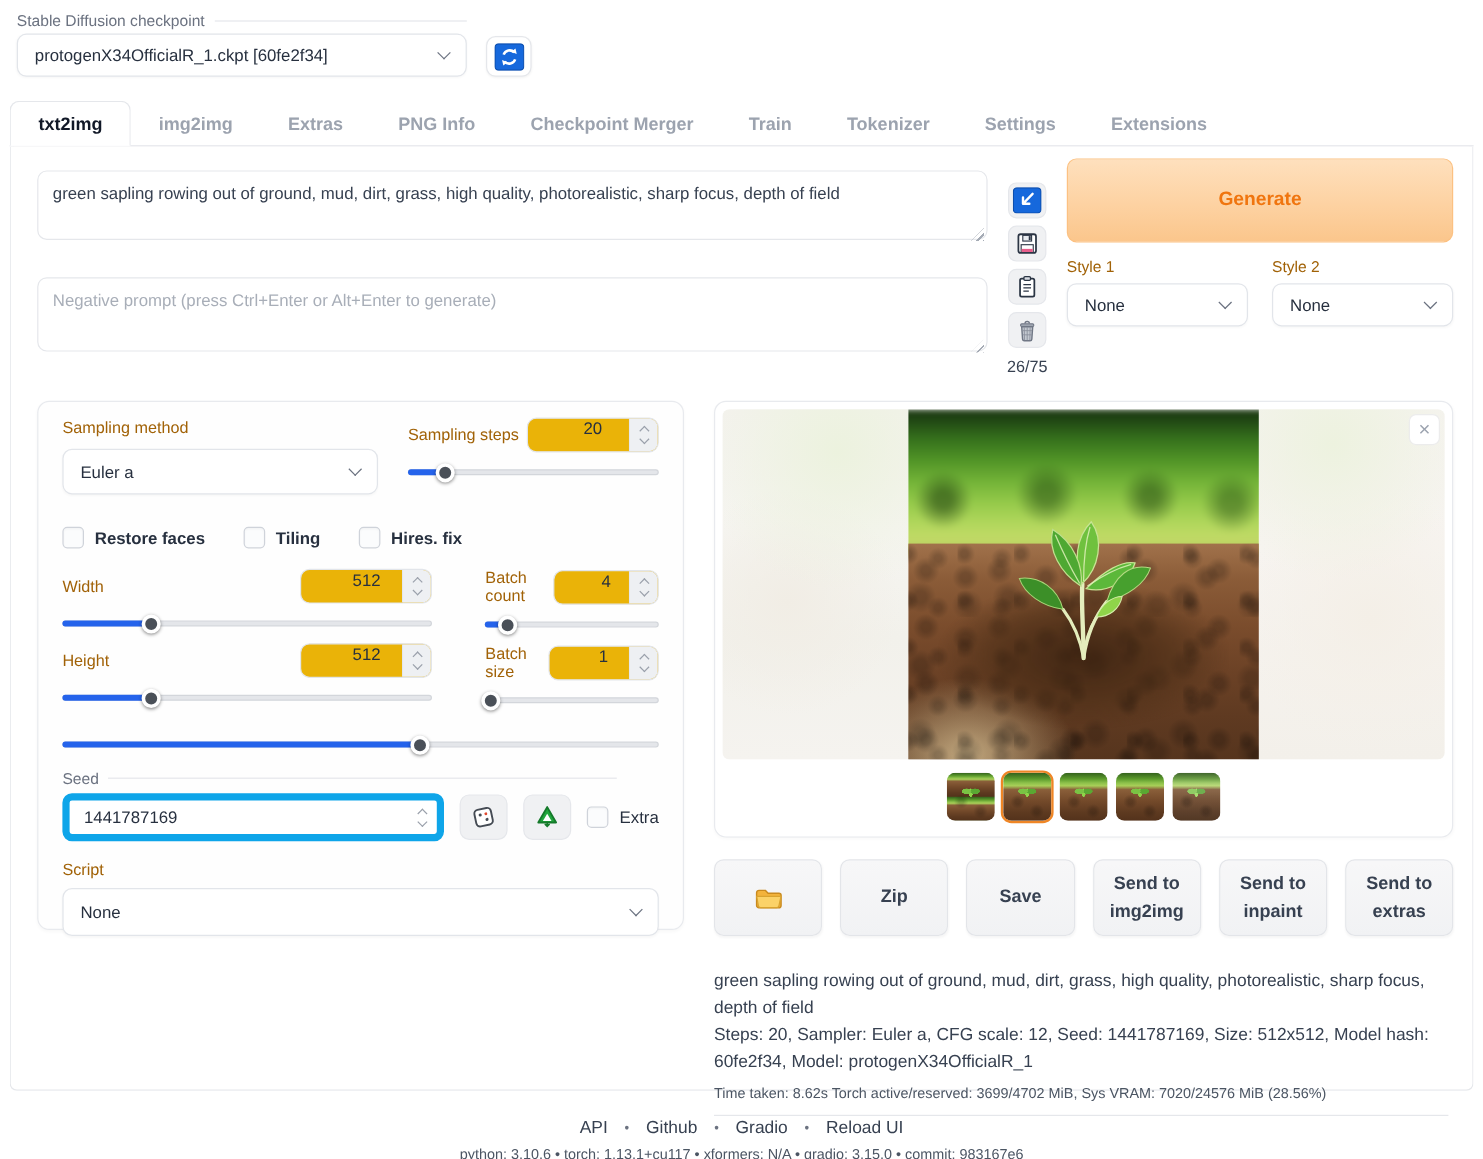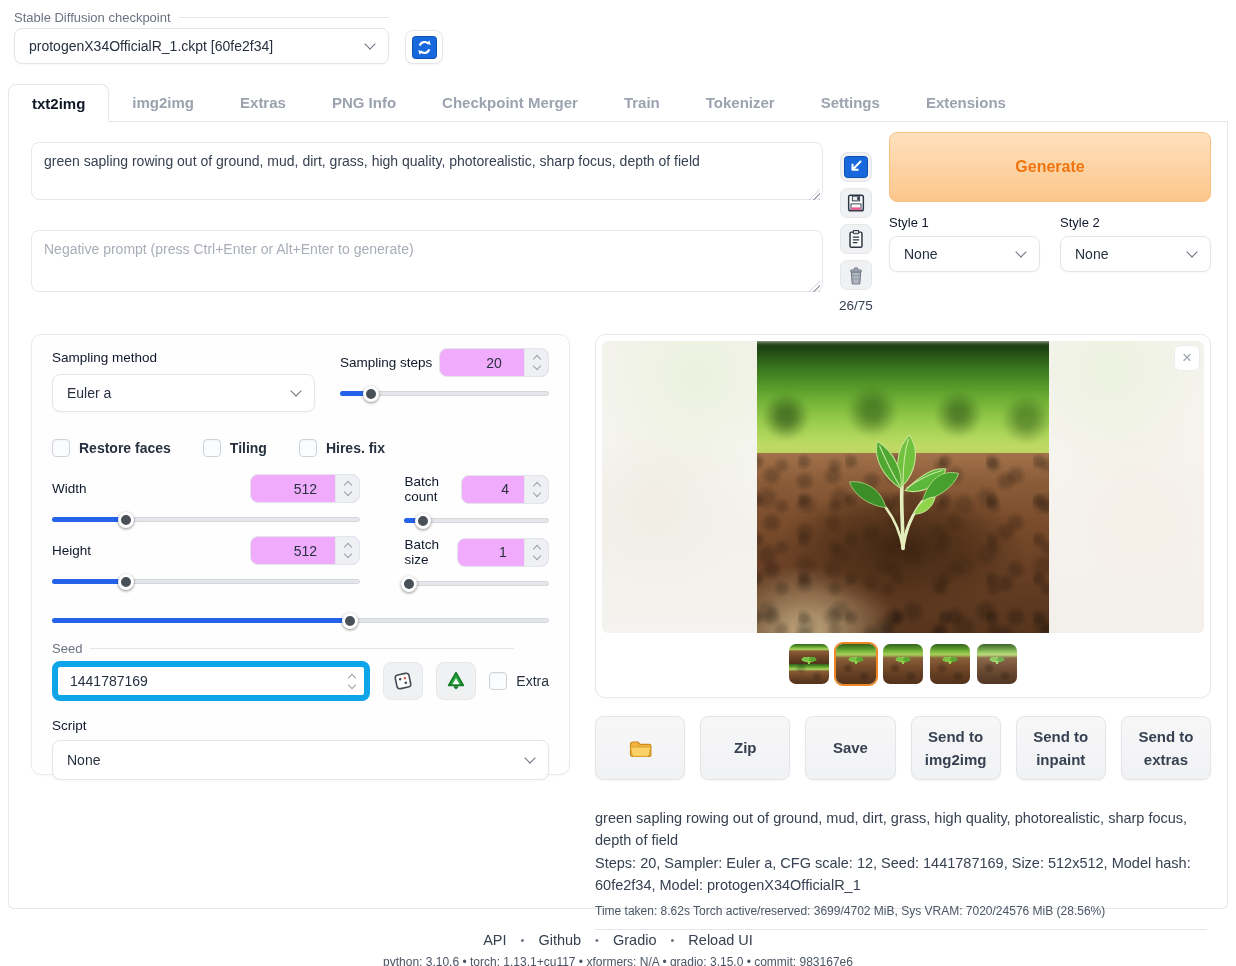--- a/index.html
+++ b/index.html
@@ -1,27 +1,27 @@
 <!DOCTYPE html>
 <html><head>
 <meta charset="utf-8">
 <style>
   * { box-sizing: border-box; margin: 0; padding: 0; }
   html,body { width:1236px; height:966px; background:#fff; overflow:hidden;
     font-family:"Liberation Sans", sans-serif; color:#1f2937; }
 
   
-  .label { font-size:13.5px; color:#0f172a; }
+  .label { font-size:13.5px; color:#a16207; }
   .chev { width:8px; height:8px; border-right:1.8px solid #6b7280; border-bottom:1.8px solid #6b7280;
     transform:rotate(45deg); margin-top:-4px; flex:none; }
   .selectbox { display:flex; align-items:center; justify-content:space-between;
     background:#fff; border:1px solid #e2e5ea; border-radius:8px; padding:0 14px;
     font-size:14px; color:#27303f; box-shadow:0 1px 2px rgba(0,0,0,.03); cursor:pointer; }
-  .numbox { position:relative; display:flex; align-items:center; justify-content:center;
-    background:#f0abfc; border:1px solid #e2e5ea; border-radius:8px; font-size:14px; color:#27303f; }
+  .numbox { position:relative; display:flex; align-items:flex-start; justify-content:center;
+    background:#eab308; border:1px solid #e2e5ea; border-radius:8px; font-size:14px; color:#27303f; }
   .spincol { position:absolute; right:0; top:0; bottom:0; width:24px; background:#eef0f3;
     border-left:1px solid #e5e7eb; border-radius:0 7px 7px 0; display:flex; flex-direction:column;
     align-items:center; justify-content:center; gap:3px; }
   .spincol.plain { background:transparent; border-left:none; }
   .sp { width:6px; height:6px; border-right:1.6px solid #9aa0ab; border-bottom:1.6px solid #9aa0ab; }
   .sp.up { transform:rotate(-135deg); } .sp.down { transform:rotate(45deg); margin-top:-2px; }
   .slider { position:relative; height:15px; }
   .slider .track { position:absolute; left:0; right:0; top:5px; height:5px; background:#e4e6ea;
     border:1px solid #d3d6db; border-radius:3px; }
   .slider .fill { position:absolute; left:0; top:5px; height:5px; background:#2563eb; border-radius:3px; }
@@ -35,21 +35,21 @@
 
   
   .ckpt-row { display:flex; align-items:flex-end; gap:16px; padding:10px 0 0 14px; }
   .ckpt-box { width:375px; }
   .ckpt-box .selectbox { height:36px; margin-top:3px; }
   .iconbtn { display:flex; align-items:center; justify-content:center; background:#fff;
     border:1px solid #e5e7eb; border-radius:8px; cursor:pointer; box-shadow:0 1px 2px rgba(0,0,0,.05); }
   .refresh-btn { width:38px; height:34px; }
 
   
-  .tabbar { display:flex; margin:20px 8px 0; border-bottom:1px solid #e5e7eb; }
+  .tabbar { display:flex; margin:20px 8px 0; border-bottom:1px solid #e5e7eb;align-items:flex-end; }
   .tab { padding:10px 23px 9px; font-size:15px; font-weight:600; color:#9ca3af; cursor:pointer; }
   .tab.active { color:#111827; background:#fff; border:1px solid #e5e7eb; border-bottom:1px solid #fff;
     border-radius:8px 8px 0 0; margin-bottom:-1px; }
 
   .content { margin:0 8px; border:1px solid #e5e7eb; border-top:none; border-radius:0 0 6px 6px;
     padding:20px 16px 0 22px; height:787px; }
 
   
   .prompt-row { display:flex; gap:16px; }
   .prompt-col { flex:1; }

